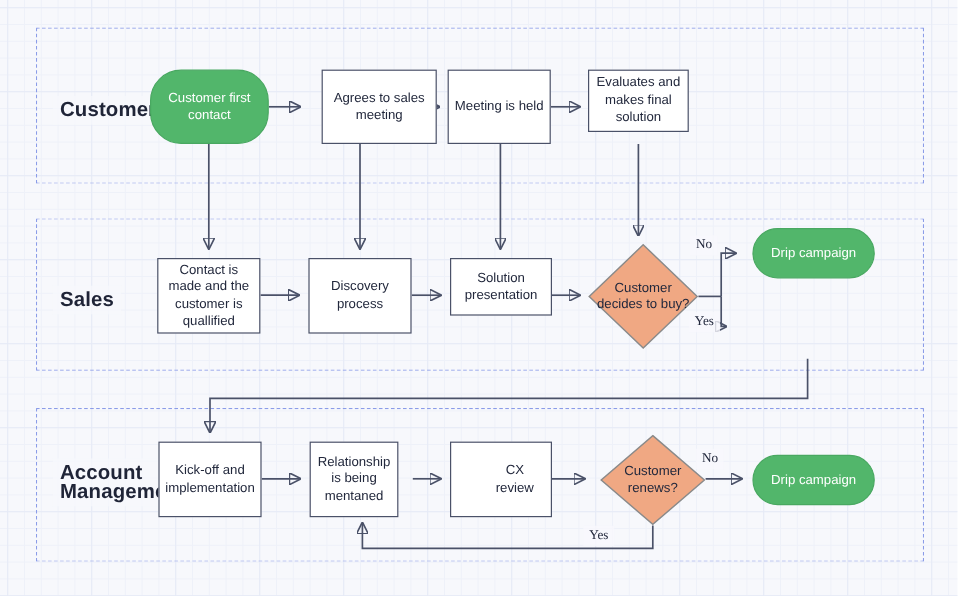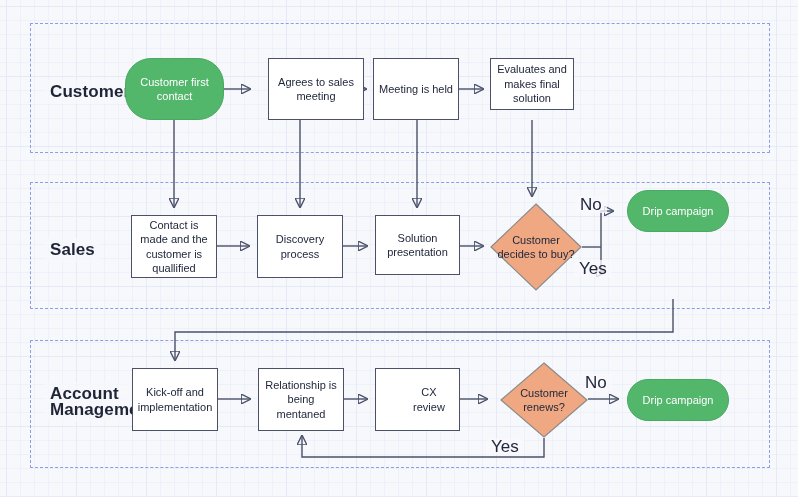--- a/index.html
+++ b/index.html
@@ -84,26 +84,27 @@
   }
   .node.decision .dia-text {
     position: relative;
     z-index: 2;
     padding: 0 4px;
   }
 
   
   .edge-label {
     position: absolute;
-    font-size: 17px;
+    font-size: 11px;
     color: #22283c;
     background: rgba(247,248,252,0.80);
     padding: 2px 5px;
     line-height: 13px;
     white-space: nowrap;
+    font-family: Liberation Serif, serif;
   }
 
   
   #wires {
     position: absolute;
     left: 0; top: 0;
     width: 798px;
     height: 497px;
     pointer-events: none;
   }
@@ -175,41 +176,41 @@
   </div>
 
   <div class="node process" style="left:131px; top:215px; width:86px; height:63px;">
     <span>Contact is made and the customer is quallified</span>
   </div>
 
   <div class="node process" style="left:257px; top:215px; width:86px; height:63px;">
     <span>Discovery process</span>
   </div>
 
-  <div class="node process" style="left:375px; top:215px; width:85px; height:60px;">
+  <div class="node process" style="left:375px; top:215px; width:85px; height:48px;">
     <span>Solution presentation</span>
   </div>
 
   <div class="node decision" style="left:490px; top:203px; width:92px; height:88px;">
     <svg class="dia-shape" viewBox="0 0 92 88" preserveAspectRatio="none">
       <polygon points="46,1 91,44 46,87 1,44" fill="#f0a883" stroke="#8a8a8a" stroke-width="1.2"></polygon>
     </svg>
     <span class="dia-text">Customer decides to buy?</span>
   </div>
 
   <div class="node terminator" style="left:627px; top:190px; width:102px; height:42px;">
     <span>Drip campaign</span>
   </div>
 
 
   <div class="node process" style="left:132px; top:368px; width:86px; height:63px;">
     <span>Kick-off and implementation</span>
   </div>
 
-  <div class="node process" style="left:258px; top:368px; width:86px; height:63px;">
+  <div class="node process" style="left:258px; top:368px; width:74px; height:63px;">
     <span>Relationship is being mentaned</span>
   </div>
 
   <div class="node process" style="left:375px; top:368px; width:85px; height:63px;padding-left:28px;">
     <span>CX review</span>
   </div>
 
   <div class="node decision" style="left:500px; top:362px; width:88px; height:76px;">
     <svg class="dia-shape" viewBox="0 0 88 76" preserveAspectRatio="none">
       <polygon points="44,1 87,38 44,75 1,38" fill="#f0a883" stroke="#8a8a8a" stroke-width="1.2"></polygon>

